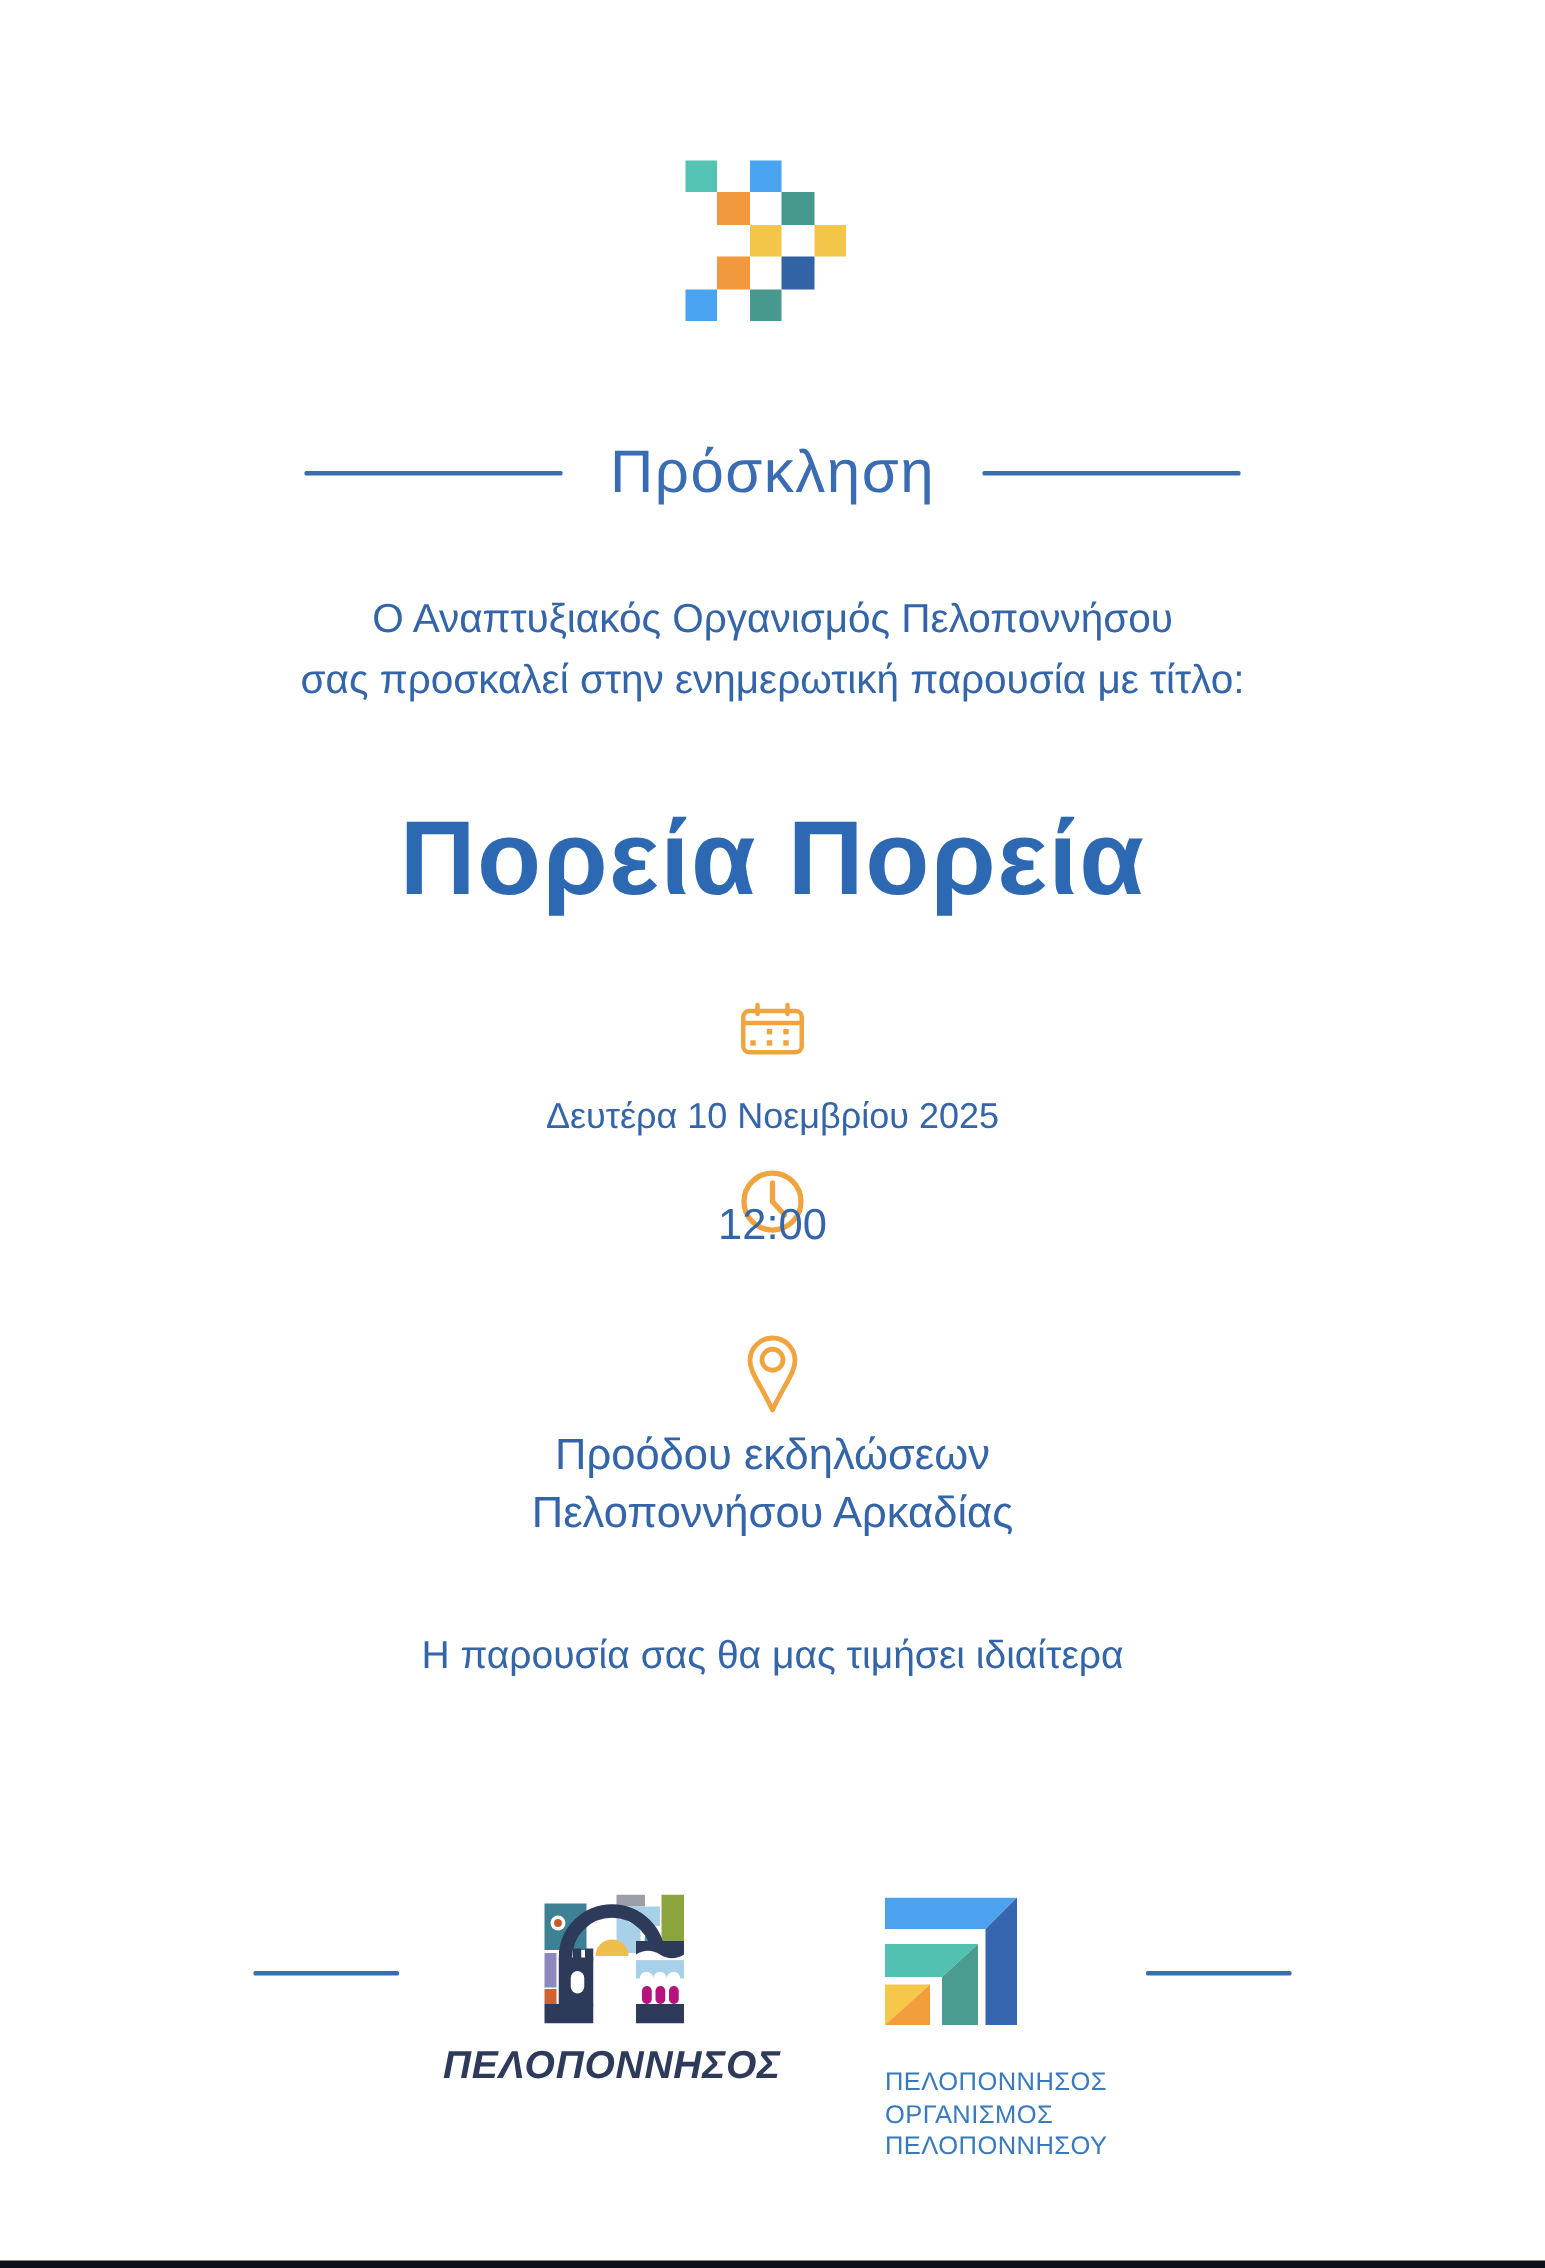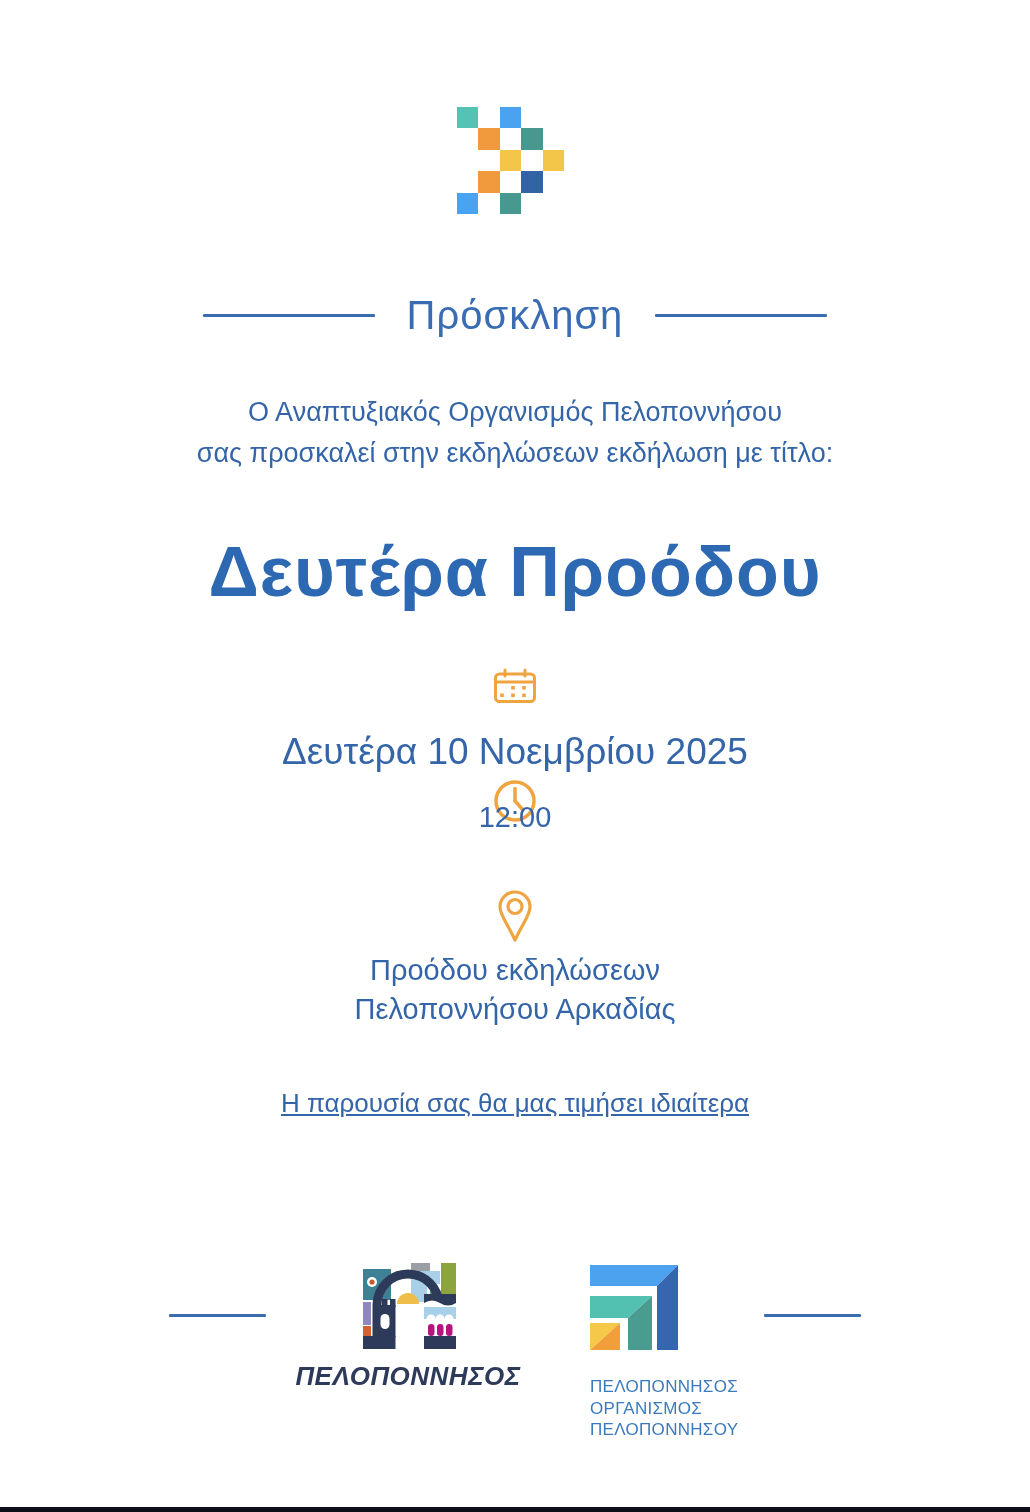--- a/index.html
+++ b/index.html
@@ -33,24 +33,24 @@
   .event-title{
     top:534px;font-size:70px;font-weight:700;letter-spacing:1px;
     color:var(--c-title,#2d68b2);line-height:76px;
   }
 
   .icon-wrap{position:absolute;left:0;right:0;display:flex;justify-content:center;color:var(--c-icon,#f0a440);}
   .icon-calendar{top:668px;}
   .icon-clock{top:779px;}
   .icon-pin{top:889px;}
 
-  .date-text{top:731px;font-size:37px;color:var(--c-body,#3465a8);}
+  .date-text{top:731px;font-size:24px;color:var(--c-body,#3465a8);}
   .time-text{top:801px;font-size:29px;color:var(--c-body,#3465a8);}
   .venue-text{top:951px;font-size:29px;line-height:39px;color:var(--c-body,#3465a8);}
-  .closing-text{top:1088px;font-size:26px;color:var(--c-body,#3465a8);text-decoration:underline;}
+  .closing-text{top:1088px;font-size:26px;color:var(--c-body,#3465a8);}
 
   
   .rule-bottom{position:absolute;top:1314px;width:97px;height:3px;background:var(--c-rule,#3a6cb0);border-radius:1px;}
   .rule-bottom.left{left:169px;}
   .rule-bottom.right{left:764px;}
 
   .logo-pelop{position:absolute;left:295px;top:1263px;width:226px;text-align:center;}
   .logo-pelop .mark{display:block;margin:0 auto;}
   .pelop-label{
     margin-top:12px;font-size:26px;font-weight:700;letter-spacing:0.5px;
@@ -82,24 +82,24 @@
     </div>
 
   <div class="heading-row">
     <div class="rule rule-top"></div>
     <div class="heading-text">Πρόσκληση</div>
     <div class="rule rule-top"></div>
   </div>
 
   <div class="center-abs intro">
     <div>Ο Αναπτυξιακός Οργανισμός Πελοποννήσου</div>
-    <div>σας προσκαλεί στην εκδηλώσεων εκδήλωση με τίτλο:</div>
-  </div>
-
-  <div class="center-abs event-title">Δευτέρα Προόδου</div>
+    <div>σας προσκαλεί στην ενημερωτική παρουσία με τίτλο:</div>
+  </div>
+
+  <div class="center-abs event-title">Πορεία Πορεία</div>
 
   <div class="icon-wrap icon-calendar">
     <svg width="46" height="36" viewBox="0 0 44 36" fill="none" stroke="currentColor" stroke-width="3" stroke-linecap="round">
       <rect x="2.5" y="6" width="39" height="27.5" rx="4"></rect>
       <line x1="2.5" y1="14" x2="41.5" y2="14"></line>
       <line x1="12" y1="2" x2="12" y2="8"></line>
       <line x1="32" y1="2" x2="32" y2="8"></line>
       <g fill="currentColor" stroke="none">
         <rect x="18.2" y="18" width="3.6" height="3.6"></rect>
         <rect x="29.2" y="18" width="3.6" height="3.6"></rect>

